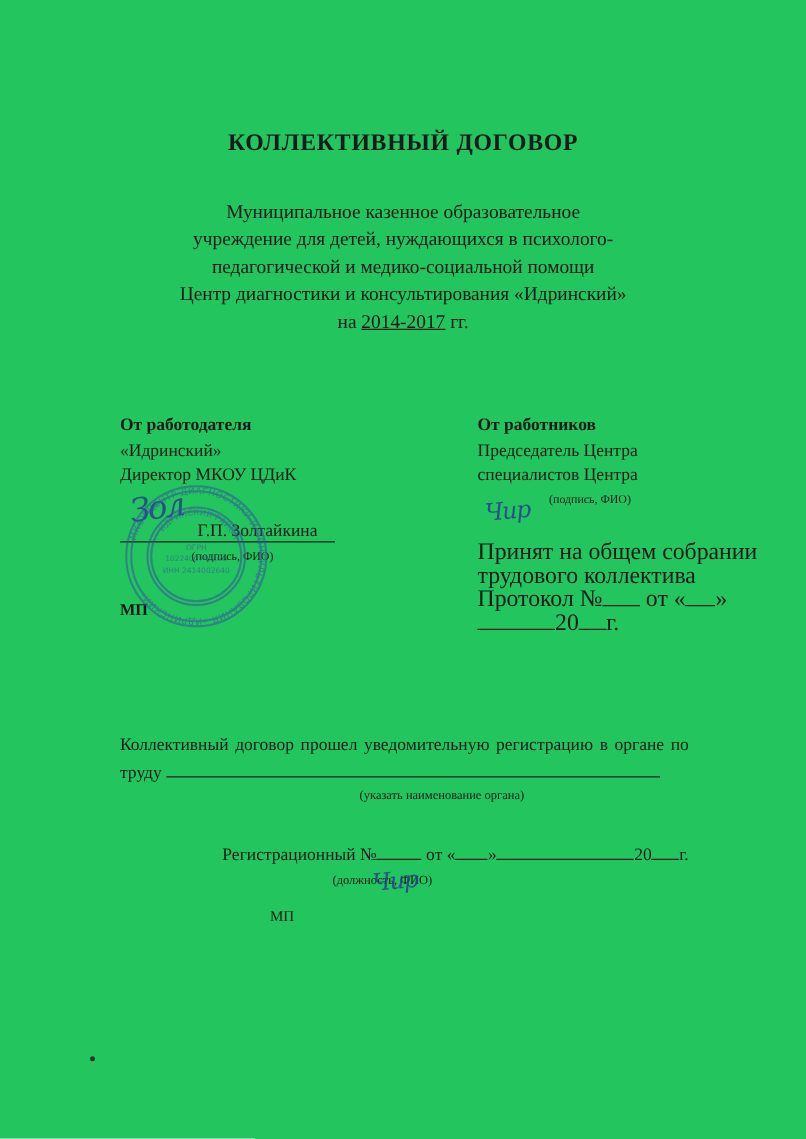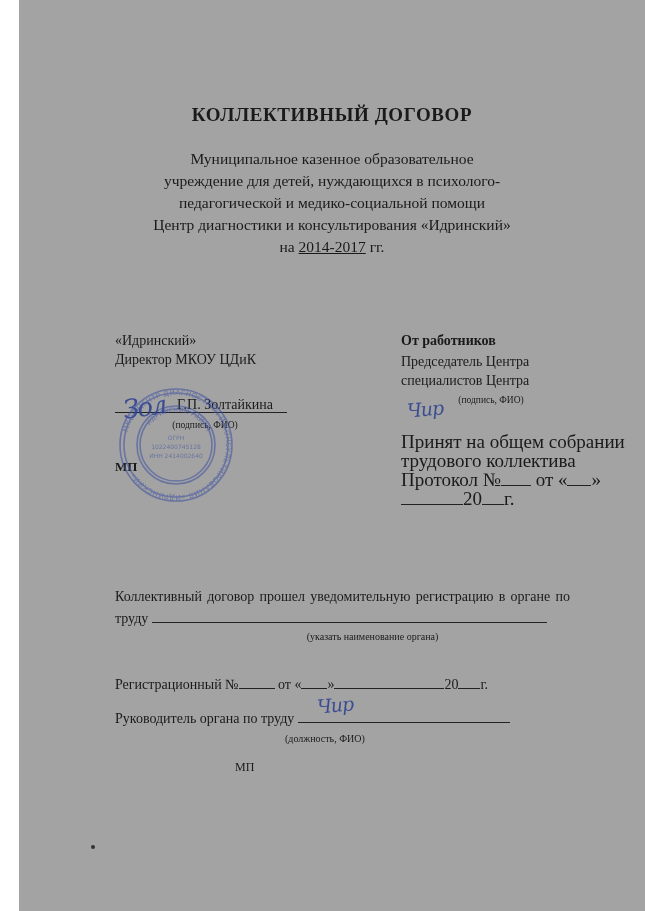--- a/index.html
+++ b/index.html
@@ -11,39 +11,38 @@
     width: 645px;
     height: 911px;
     position: relative;
     font-family: "Liberation Serif", serif;
     color: #1a1a1a;
     overflow: hidden;
   }
   .page {
     position: absolute;
     inset: 0;
-    background: #a3a3a3;
-    margin-left: 19px;
+    background: #22c55e;
   }
 
   
   .doc-title {
     position: absolute;
     top: 104px;
     left: 0;
     width: 100%;
     text-align: center;
     font-size: 19px;
     font-weight: bold;
     letter-spacing: 0.6px;
   }
 
   .org-block {
     position: absolute;
-    top: 148px;
+    top: 159px;
     left: 0;
     width: 100%;
     text-align: center;
     font-size: 15.5px;
     line-height: 22px;
   }
   .org-block div { white-space: nowrap; }
   .underline-years {
     text-decoration: underline;
   }
@@ -134,20 +133,21 @@
   }
   .reg-caption {
     text-align: center;
     font-size: 10px;
     margin-top: -4px;
     margin-left: 60px;
   }
   .reg-num {
     margin-top: 26px;
     white-space: nowrap;
+    text-align: right;
   }
   .reg-num .u1 { display:inline-block; border-bottom:1px solid #222; width:36px; }
   .reg-num .u2 { display:inline-block; border-bottom:1px solid #222; width:26px; }
   .reg-num .u3 { display:inline-block; border-bottom:1px solid #222; width:110px; }
   .reg-num .u4 { display:inline-block; border-bottom:1px solid #222; width:22px; }
 
   .reg-head {
     margin-top: 12px;
     white-space: nowrap;
     position: relative;
@@ -234,20 +234,21 @@
     <div>Муниципальное казенное образовательное</div>
     <div>учреждение для детей, нуждающихся в психолого-</div>
     <div>педагогической и медико-социальной помощи</div>
     <div>Центр диагностики и консультирования «Идринский»</div>
     <div>
       <span>на </span><span class="underline-years">2014-2017</span><span> гг.</span>
     </div>
   </div>
 
   <div class="sig-left">
+    <div class="sig-head">От работодателя</div>
     <div>«Идринский»</div>
     <div>Директор  МКОУ ЦДиК</div>
 
     <div class="sig-name-row">
       <div class="sig-rule"></div>
       <div class="sig-name">Г.П. Золтайкина</div>
     </div>
     <div class="sig-caption">(подпись, ФИО)</div>
 
     <div class="mp-left">МП</div>
@@ -276,24 +277,20 @@
       <span>труду</span>
       <span class="fill-long"></span>
     </div>
     <div class="reg-caption">(указать наименование органа)</div>
 
     <div class="reg-num">
       <span>Регистрационный №</span><span class="u1"></span>
       <span>от «</span><span class="u2"></span><span>»</span><span class="u3"></span><span>20</span><span class="u4"></span><span>г.</span>
     </div>
 
-    <div class="reg-head">
-      <span>Руководитель органа по труду</span>
-      <span class="uhead"></span>
-    </div>
     <div class="reg-head-caption">(должность, ФИО)</div>
     <div class="mp-bottom">МП</div>
   </div>
 
   <div class="ink" id="sig-left-ink">Зол</div>
   <div class="ink" id="sig-right-ink">Чир</div>
   <div class="ink" id="sig-bottom-ink">Чир</div>
 
   <div class="stamp">
     <svg width="122" height="122" viewBox="0 0 122 122" xmlns="http://www.w3.org/2000/svg">

